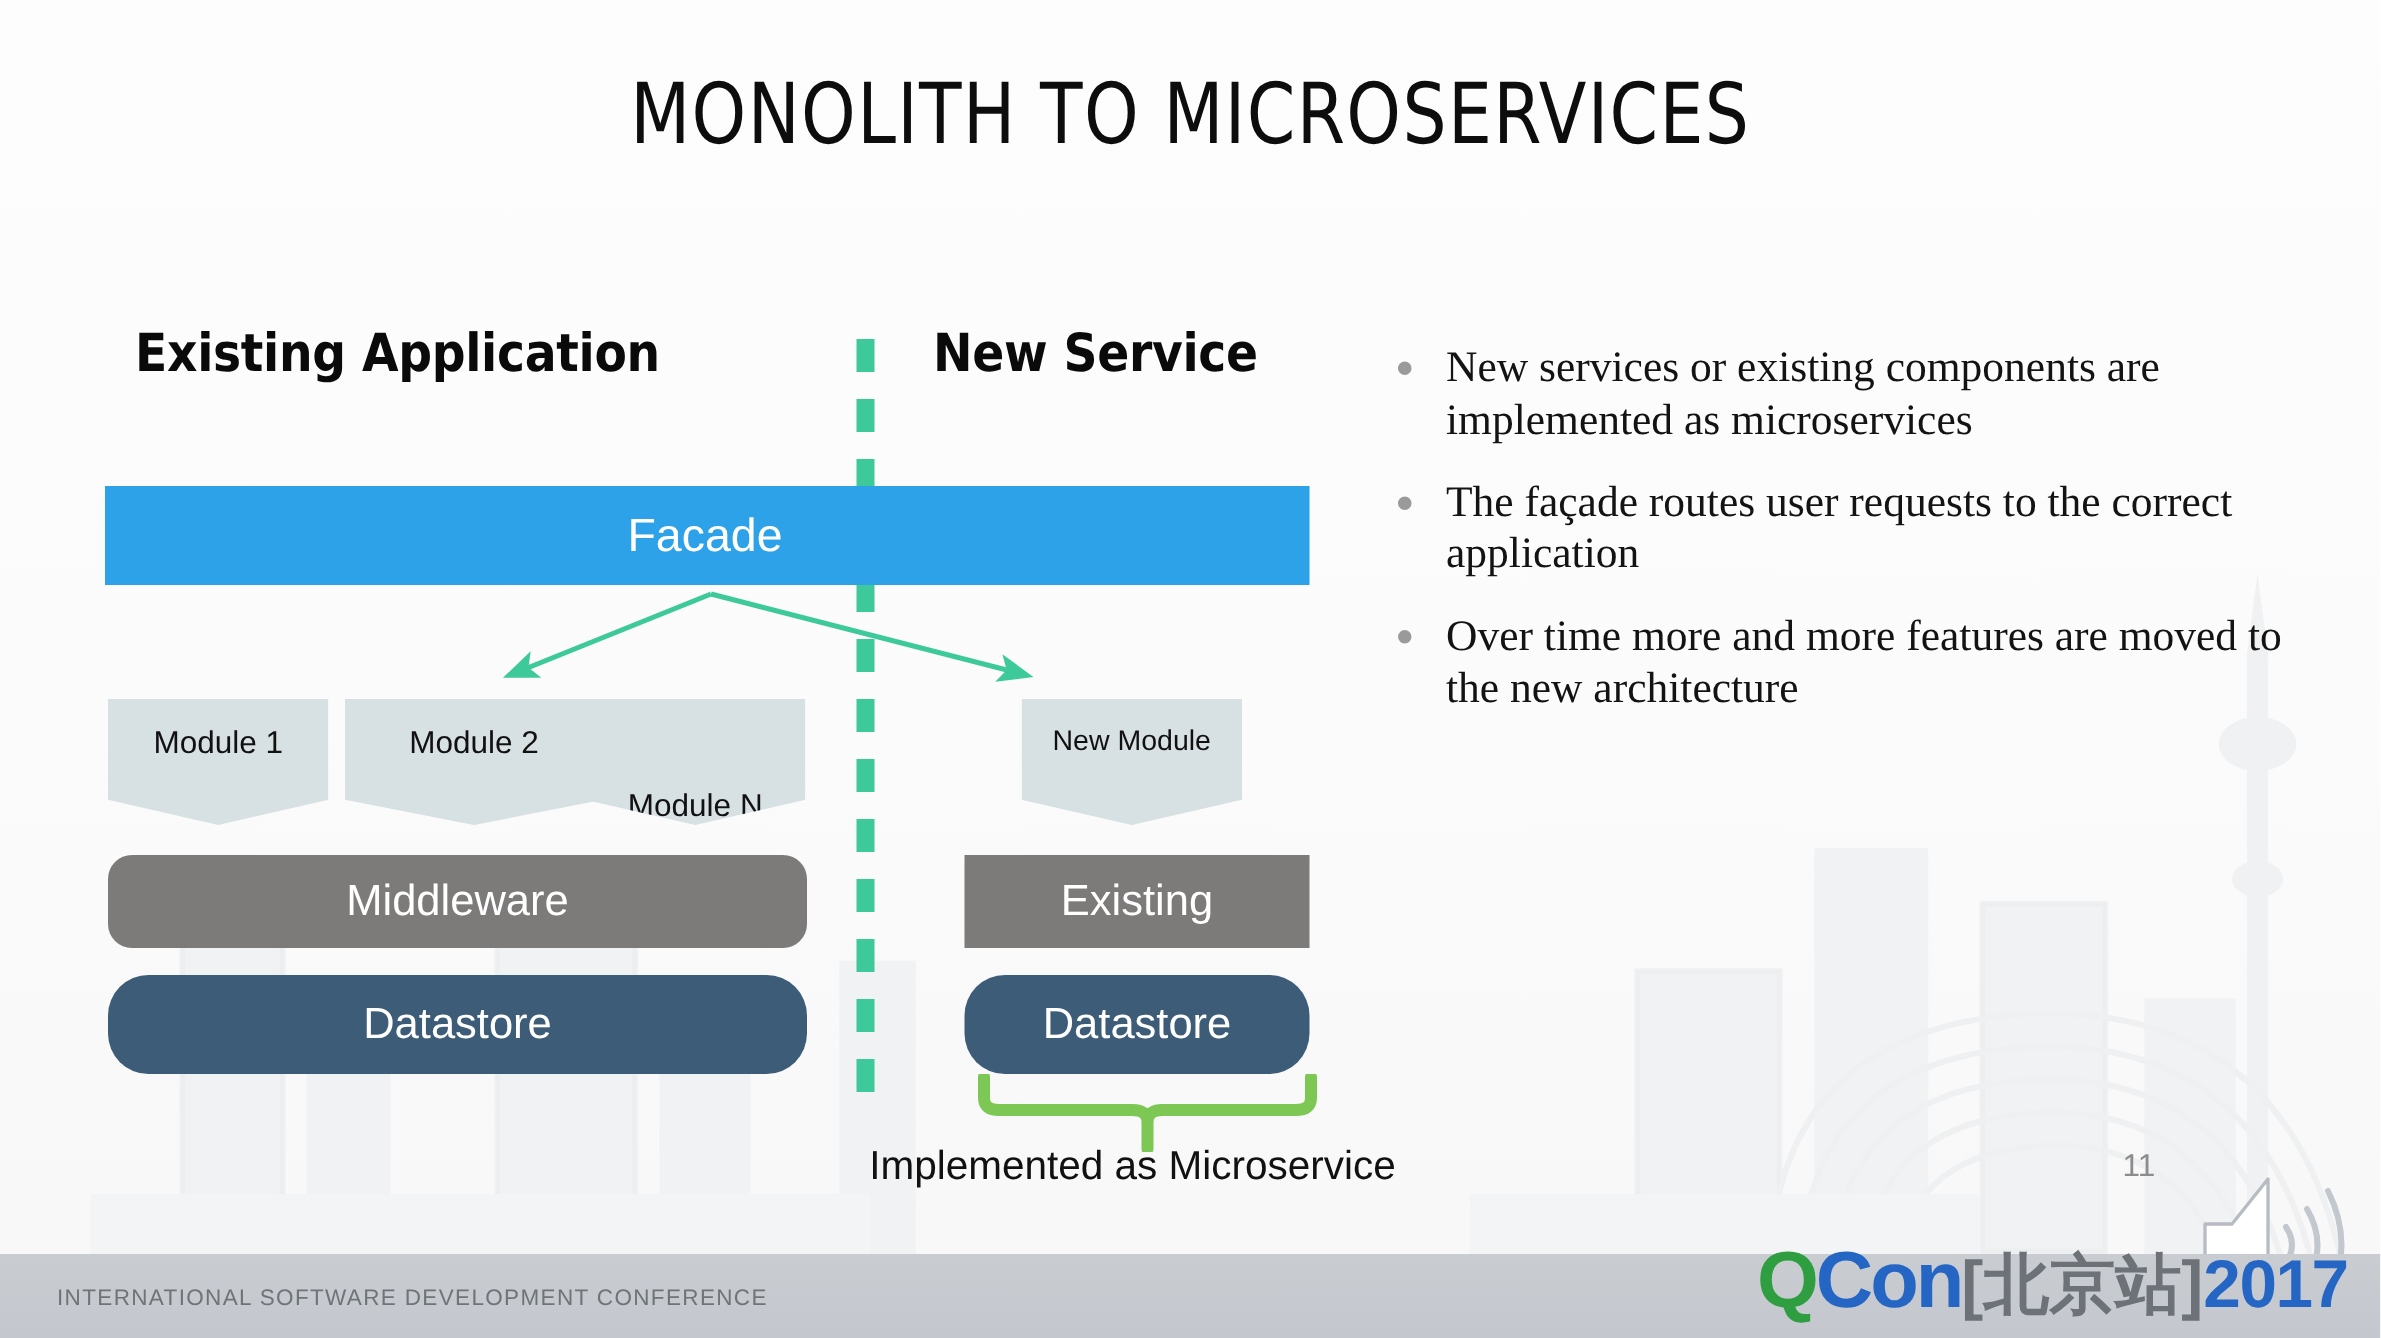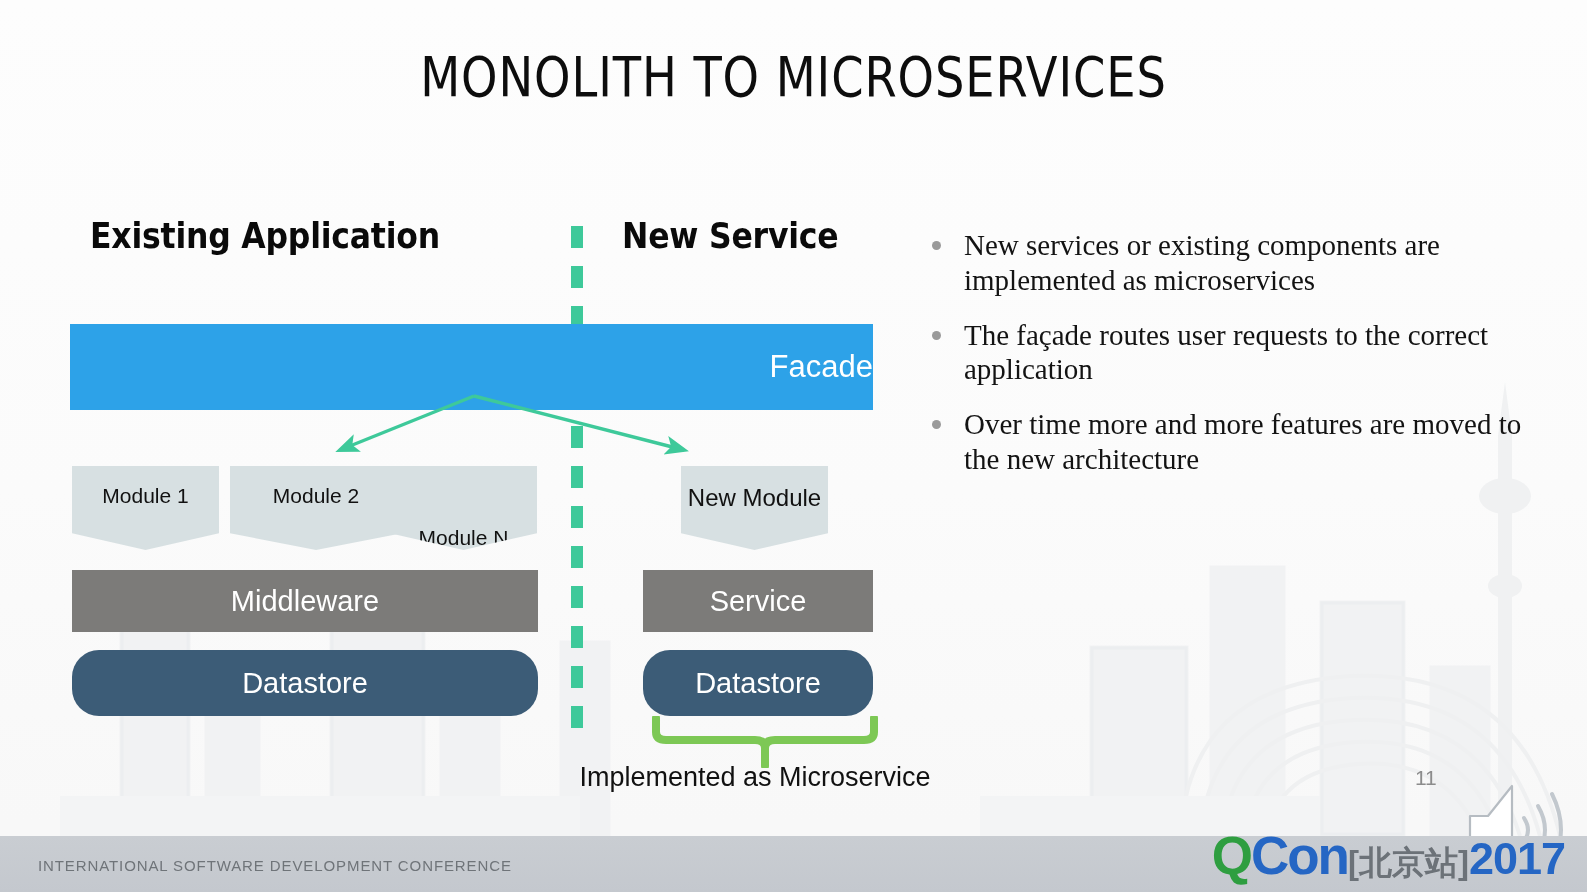--- a/index.html
+++ b/index.html
@@ -58,23 +58,23 @@
     background:repeating-linear-gradient(
         to bottom,
         #3ec99a 0px, #3ec99a 22px,
         rgba(0,0,0,0) 22px, rgba(0,0,0,0) 40px);
   }
 
   
   #facade {
     position:absolute;
     left:70px; top:324px;
-    width:803px; height:86px;
+    width:803px; height:66px;
     background:#2da2e8;
-    display:flex; align-items:center; justify-content:flex-end;
+    display:flex; align-items:center; justify-content:center;
   }
   #facade-label {
     color:#ffffff; font-size:31px; font-weight:400;
     margin-left:-3px;
     font-family:"Liberation Sans","DejaVu Sans",sans-serif;
   }
 
   
   #arrows { position:absolute; left:0; top:0; width:1587px; height:892px; pointer-events:none; }
 
@@ -88,36 +88,36 @@
   }
   .module-label {
     font-size:21px; color:#111111;
     font-family:"Liberation Sans","DejaVu Sans",sans-serif;
     white-space:nowrap;
   }
   #module-1 { left:72px;  top:466px; width:147px; height:84px; }
   #module-2 { left:230px; top:466px; width:172px; height:84px; }
   #module-n { left:390px; top:466px; width:147px; height:84px;align-items:flex-end; }
   #module-new { left:681px; top:466px; width:147px; height:84px; }
-  #module-new .module-label { font-size:24px; }
+  #module-new .module-label { font-size:19px; }
 
   
   .bar {
     position:absolute;
     display:flex; align-items:center; justify-content:center;
   }
   .bar-label {
     color:#ffffff; font-size:29px; font-weight:400;
     font-family:"Liberation Sans","DejaVu Sans",sans-serif;
     white-space:nowrap;
   }
   .bar-middleware { background:#7c7b79; }
   .bar-datastore  { background:#3c5c77;border-radius:27px; }
 
-  #bar-middleware-left { left:72px;  top:570px; width:466px; height:62px; }
+  #bar-middleware-left { left:72px;  top:570px; width:466px; height:62px;border-radius:16px; }
   #bar-datastore-left  { left:72px;  top:650px; width:466px; height:66px; }
   #bar-service-right   { left:643px; top:570px; width:230px; height:62px; }
   #bar-datastore-right { left:643px; top:650px; width:230px; height:66px; }
 
   
   #brace { position:absolute; left:640px; top:716px; width:250px; height:52px; }
 
   
   #caption {
     position:absolute;
@@ -172,21 +172,21 @@
 
   
   #qcon-logo {
     position:absolute; right:22px; bottom:6px;
     display:flex; align-items:baseline;
     font-weight:bold;
     font-family:"Liberation Sans","DejaVu Sans",sans-serif;
   }
   #qcon-q   { color:#2e9e40; font-size:53px; letter-spacing:-2px; }
   #qcon-con { color:#2566c4; font-size:53px; letter-spacing:-2px; }
-  #qcon-city{ color:#6c7278; font-size:33px; letter-spacing:0px; }
+  #qcon-city{ color:#6c7278; font-size:44px; letter-spacing:0px; }
   #qcon-year{ color:#2566c4; font-size:45px; letter-spacing:-1px; }
 </style>
 </head>
 <body>
 
 <div id="slide">
 
   <svg id="skyline" viewBox="0 0 1587 460" preserveAspectRatio="none">
     <g fill="#f1f2f3" stroke="#f1f2f3">
       <rect x="120" y="250" width="70" height="210"></rect>
@@ -261,21 +261,21 @@
     <span class="module-label">New Module</span>
   </div>
 
   <div class="bar bar-middleware" id="bar-middleware-left">
     <span class="bar-label">Middleware</span>
   </div>
   <div class="bar bar-datastore" id="bar-datastore-left">
     <span class="bar-label">Datastore</span>
   </div>
   <div class="bar bar-middleware" id="bar-service-right">
-    <span class="bar-label">Service</span>
+    <span class="bar-label">Existing</span>
   </div>
   <div class="bar bar-datastore" id="bar-datastore-right">
     <span class="bar-label">Datastore</span>
   </div>
 
   <svg id="brace" viewBox="0 0 250 52">
     <path d="M16 2 L16 16 Q16 24 26 24 L115 24 Q125 24 125 32 L125 50 L125 32 Q125 24 135 24 L224 24 Q234 24 234 16 L234 2" fill="none" stroke="#7dc855" stroke-width="8" stroke-linecap="round" stroke-linejoin="round"></path>
   </svg>
 
   <div id="caption">Implemented as Microservice</div>

